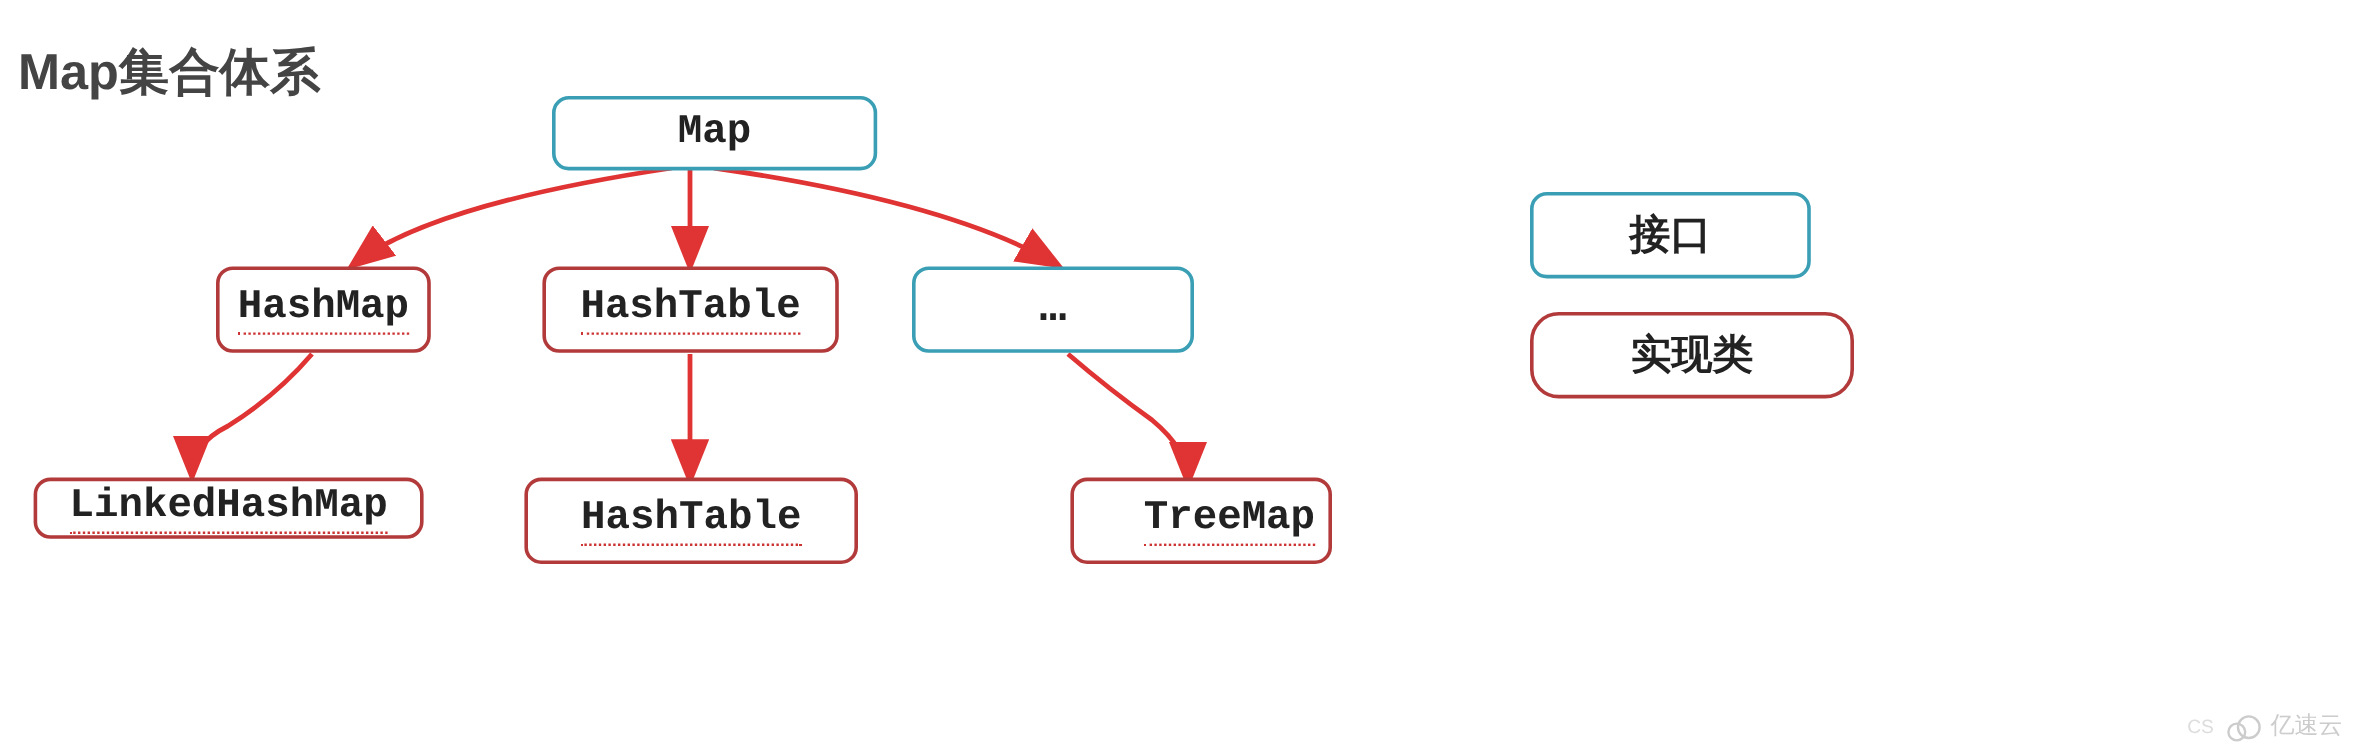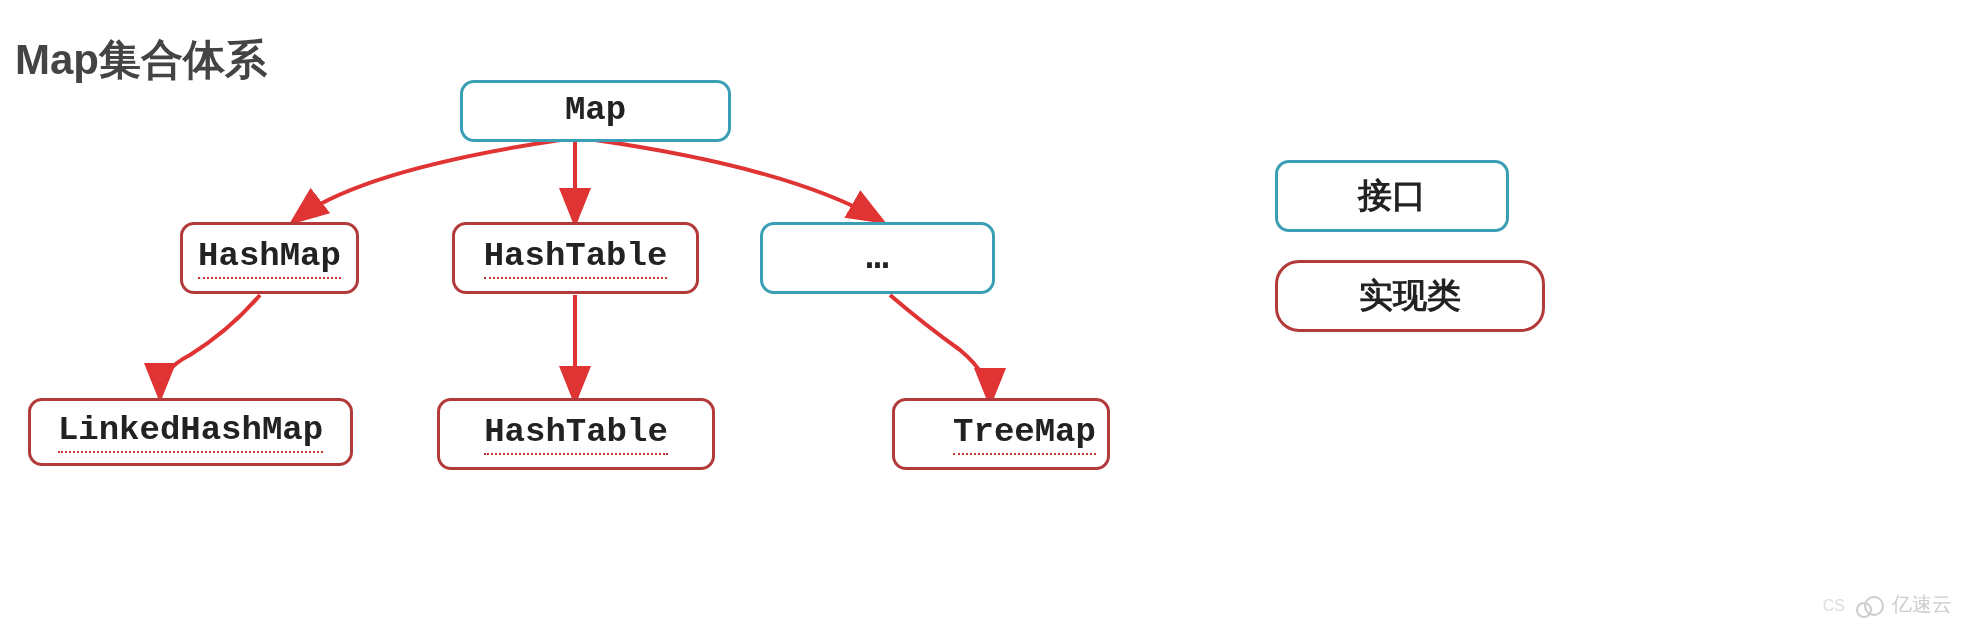--- a/index.html
+++ b/index.html
@@ -111,21 +111,21 @@
 <div class="node class-node" style="left:180px; top:222px; width:179px; height:72px;">
   <span class="node-label">HashMap</span>
 </div>
 <div class="node class-node" style="left:452px; top:222px; width:247px; height:72px;">
   <span class="node-label">HashTable</span>
 </div>
 <div class="node interface-node" style="left:760px; top:222px; width:235px; height:72px;">
   <span class="node-label nodash" style="font-size:38px;">…</span>
 </div>
 
-<div class="node class-node" style="left:28px; top:398px; width:325px; height:68px;">
+<div class="node class-node" style="left:28px; top:398px; width:325px; height:51px;">
   <span class="node-label">LinkedHashMap</span>
 </div>
 <div class="node class-node" style="left:437px; top:398px; width:278px; height:72px;">
   <span class="node-label">HashTable</span>
 </div>
 <div class="node class-node" style="left:892px; top:398px; width:218px; height:72px;padding-left:47px;">
   <span class="node-label">TreeMap</span>
 </div>
 
 <div class="node interface-node" style="left:1275px; top:160px; width:234px; height:72px;">

